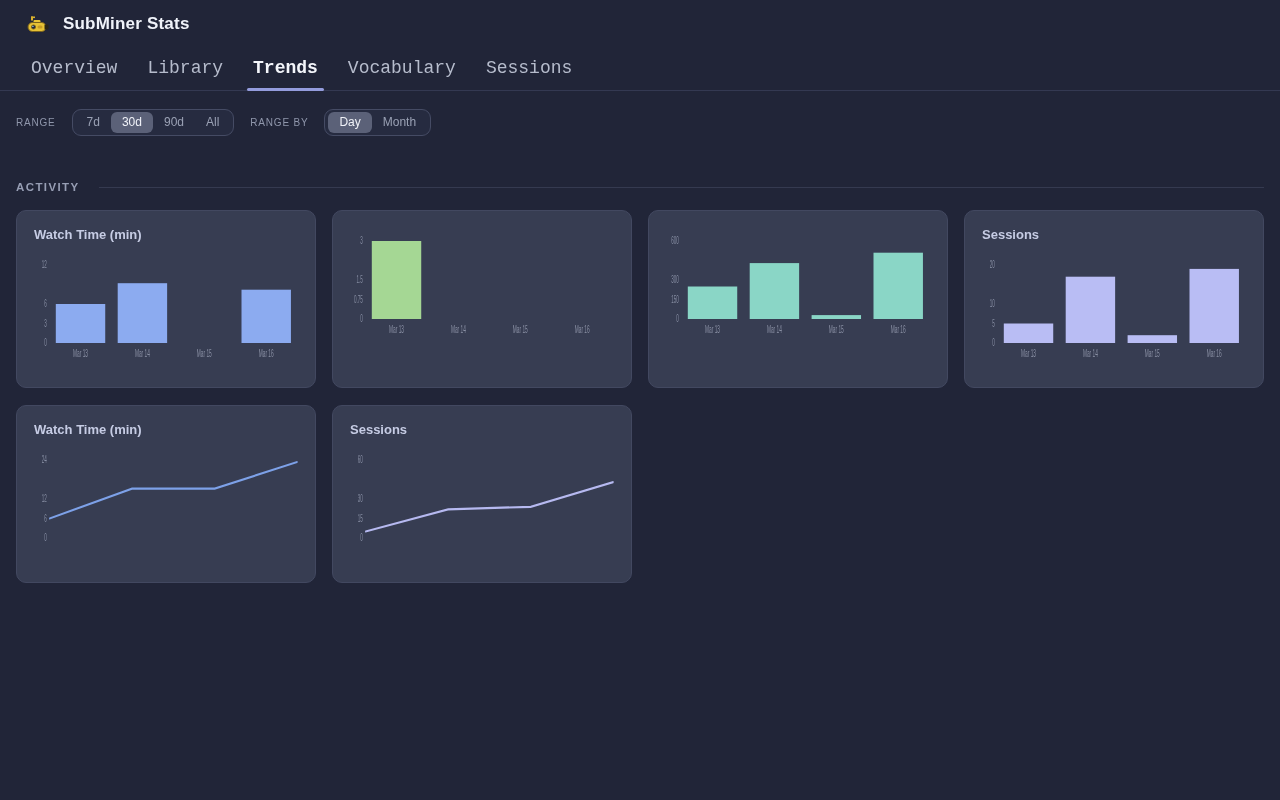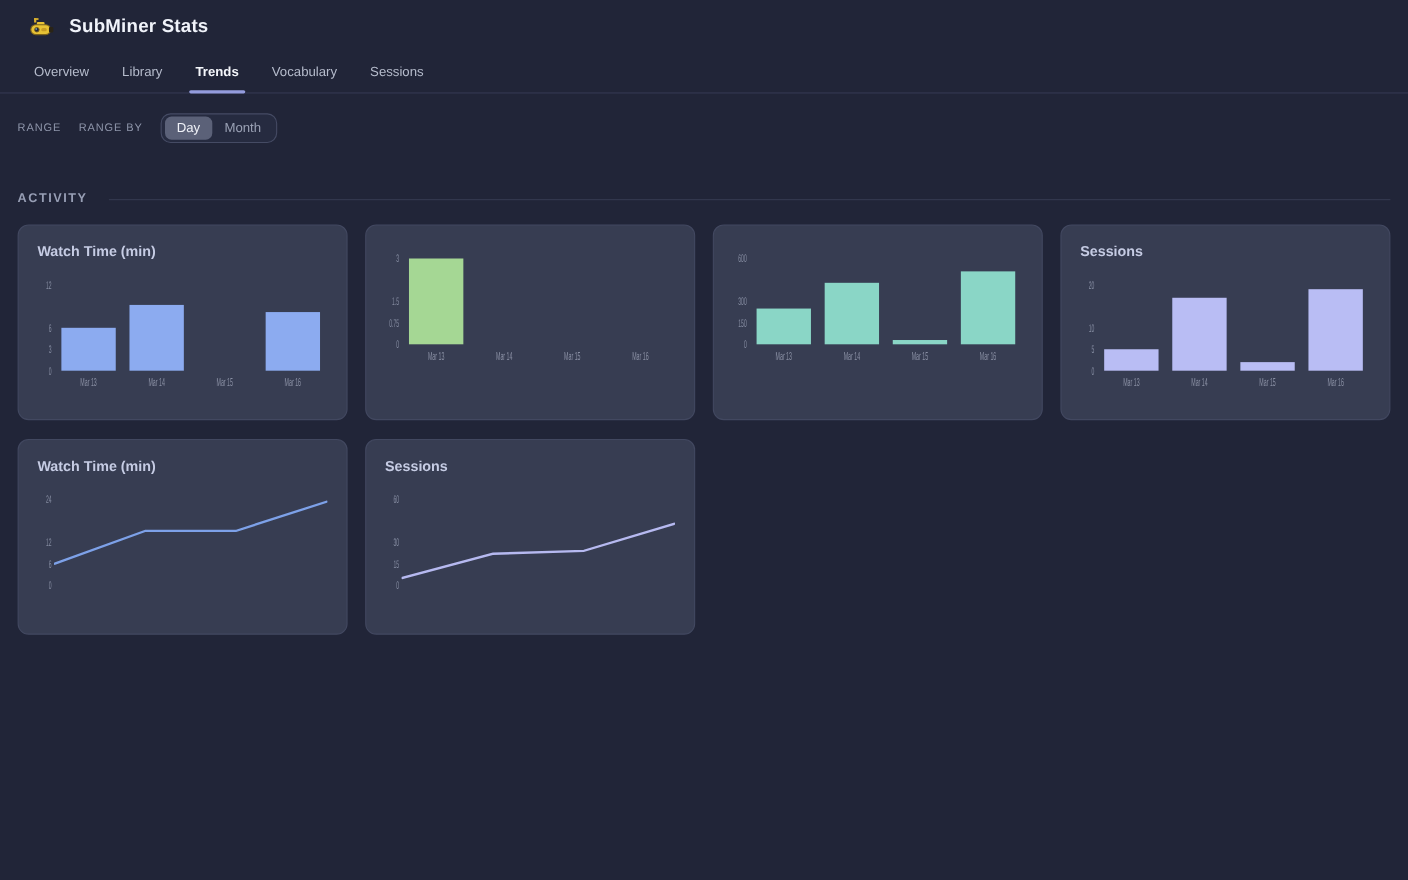--- a/index.html
+++ b/index.html
@@ -9,23 +9,23 @@
     font-family:"Liberation Sans", sans-serif;
     color:#e8ecf5;
   }
   
   .header { display:flex; align-items:flex-end; gap:14px; padding:14px 16px 6px 27px; }
   .app-title { font-size:17px; font-weight:bold; color:#f0f3fa; letter-spacing:.2px; }
   .sub-icon { width:22px; height:18px; display:block; }
   
   .tabs { display:flex; padding:10px 16px 0 25px; border-bottom:1px solid #343952; }
   .tab {
-    font-size:12px; color:#b6bccc; padding:8px 6px 12px 6px; margin-right:18px;
+    font-size:18px; color:#b6bccc; padding:8px 6px 12px 6px; margin-right:18px;
     cursor:pointer; position:relative; background:none; border:none;
-    font-family:Liberation Sans, sans-serif;
+    font-family:Liberation Mono, monospace;
   }
   .tab.active { color:#f4f6fb; font-weight:bold; }
   .tab.active::after {
     content:""; position:absolute; left:0; right:0; bottom:-1px; height:3px;
     background:#949cdd; border-radius:2px;
   }
   
   .controls { display:flex; align-items:center; gap:16px; padding:18px 16px 0 16px; }
   .ctl-label { font-size:10px; letter-spacing:.8px; color:#8f96ab; }
   .seg {
@@ -74,20 +74,26 @@
 <div class="tabs">
   <button class="tab">Overview</button>
   <button class="tab">Library</button>
   <button class="tab active">Trends</button>
   <button class="tab">Vocabulary</button>
   <button class="tab">Sessions</button>
 </div>
 
 <div class="controls">
   <span class="ctl-label">RANGE</span>
+  <div class="seg">
+    <button class="seg-opt">7d</button>
+    <button class="seg-opt selected">30d</button>
+    <button class="seg-opt">90d</button>
+    <button class="seg-opt">All</button>
+  </div>
   <span class="ctl-label">RANGE BY</span>
   <div class="seg">
     <button class="seg-opt selected">Day</button>
     <button class="seg-opt">Month</button>
   </div>
 </div>
 
 <div class="section">
   <div class="section-head first">
     <span class="section-title">ACTIVITY</span>

